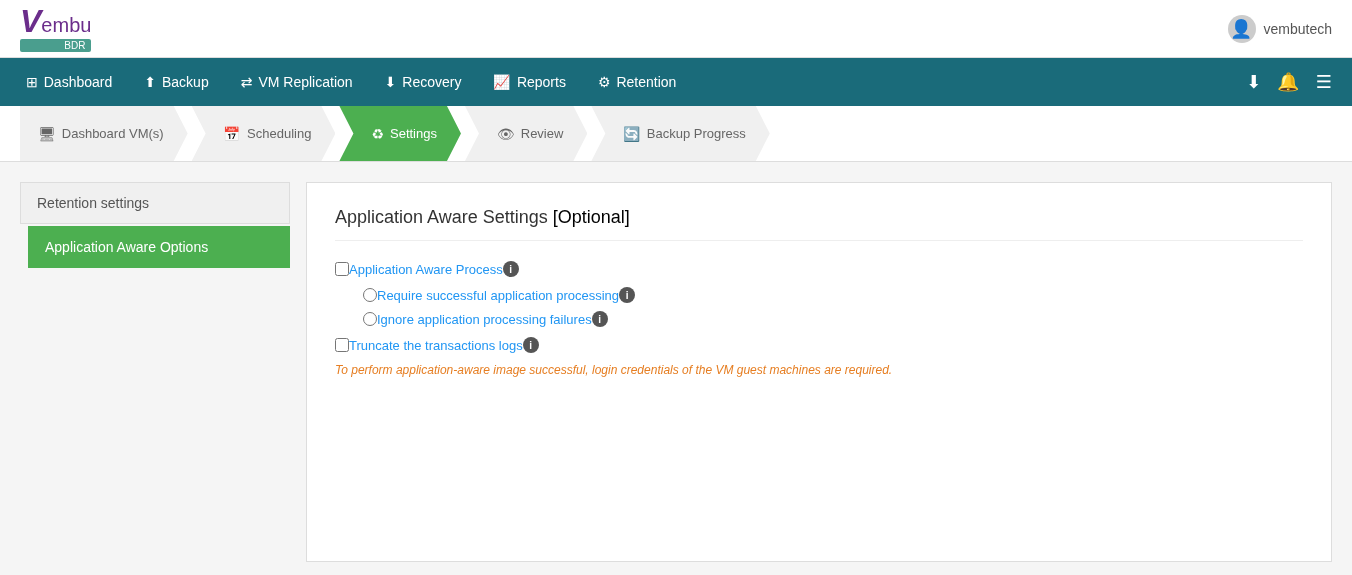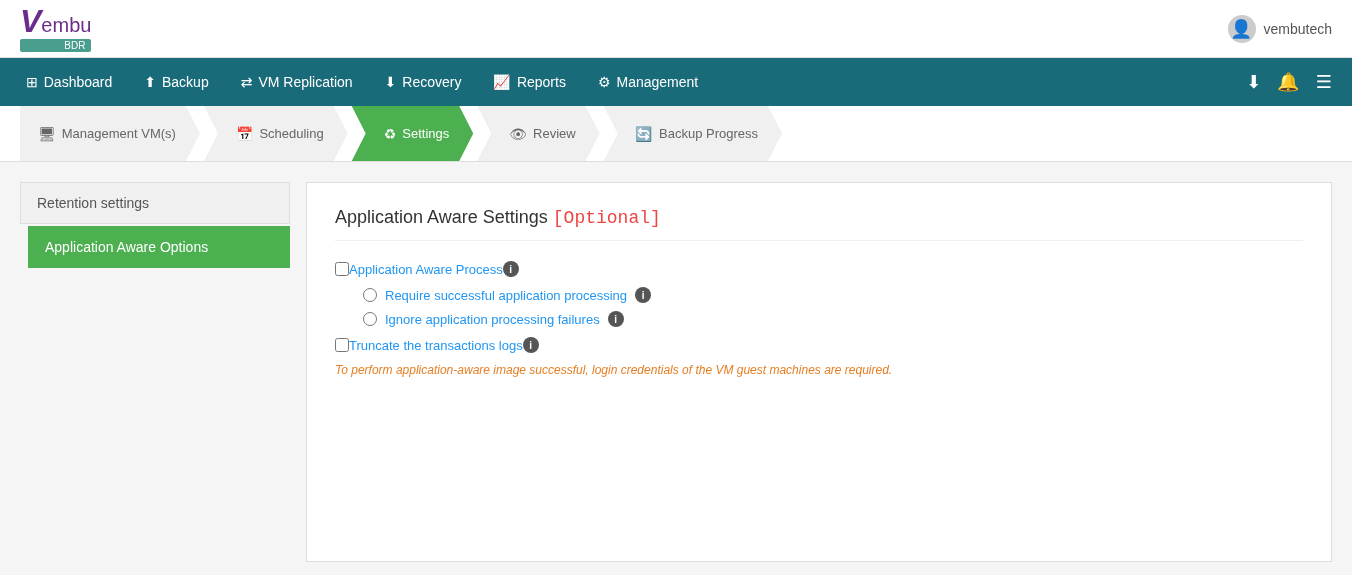--- a/index.html
+++ b/index.html
@@ -146,41 +146,40 @@
     }
     .panel-title {
       font-size: 18px;
       color: #333;
       font-weight: normal;
       margin-bottom: 20px;
       padding-bottom: 12px;
       border-bottom: 1px solid #eee;
     }
     .panel-title .optional {
-      color: #ef4444;
-      font-family: Liberation Mono, monospace;
+      color: #000000;
     }
     .checkbox-row {
       display: flex;
       align-items: center;
       margin-bottom: 10px;
     }
     .checkbox-row input[type="checkbox"] {
       width: 14px;
       height: 14px;
       cursor: pointer;
     }
     .radio-group {
       margin-left: 28px;
       margin-bottom: 10px;
     }
     .radio-row {
       display: flex;
       align-items: center;
-      gap: 8px;
+      gap: 0;
       margin-bottom: 8px;
     }
     .radio-row input[type="radio"] {
       width: 14px;
       height: 14px;
       cursor: pointer;
     }
     .radio-label, .checkbox-label {
       color: #2196F3;
       font-size: 13px;
@@ -262,34 +261,34 @@
   <div class="nav-item">
     <span>⬇</span>
     <span>Recovery</span>
   </div>
   <div class="nav-item">
     <span>📈</span>
     <span>Reports</span>
   </div>
   <div class="nav-item">
     <span>⚙</span>
-    <span>Management</span>
+    <span>Retention</span>
   </div>
   <div class="nav-spacer"></div>
   <div class="nav-icons">
     <span class="nav-icon-btn">⬇</span>
     <span class="nav-icon-btn">🔔</span>
     <span class="nav-icon-btn">☰</span>
   </div>
 </nav>
 
 <div class="steps-bar">
   <div class="step">
     <span class="step-icon">🖥</span>
-    <span class="step-label">Management VM(s)</span>
+    <span class="step-label">Dashboard VM(s)</span>
   </div>
   <div class="step">
     <span class="step-icon">📅</span>
     <span class="step-label">Scheduling</span>
   </div>
   <div class="step active">
     <span class="step-icon">♻</span>
     <span class="step-label">Settings</span>
   </div>
   <div class="step">

